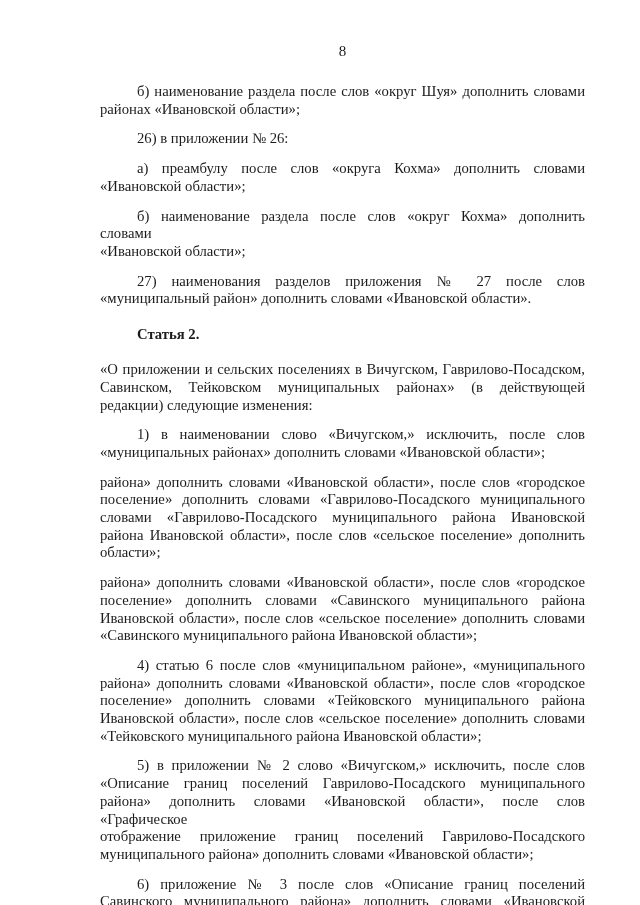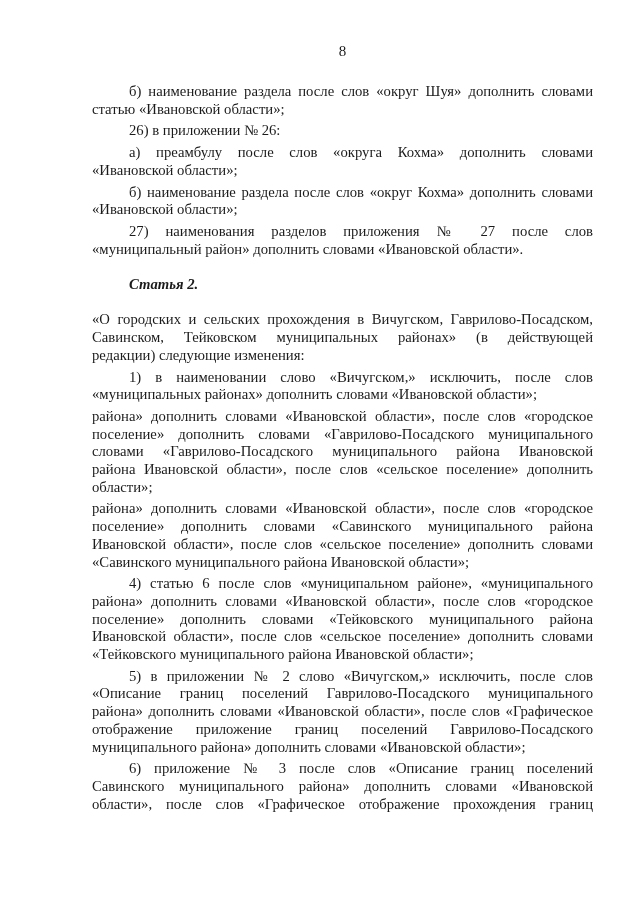--- a/index.html
+++ b/index.html
@@ -18,26 +18,25 @@
     padding: 42px 43px 0 88px;
     overflow: hidden;
   }
   .page-number {
     text-align: center;
     font-size: 15px;
     line-height: 18px;
     margin-bottom: 23px;
   }
   .block {
-    margin: 4px;
+    margin: 12px;
   }
   .block.h {
     margin-top: 17.7px;
     margin-bottom: 17.7px;
-    font-style: italic;
   }
   .block.h .line {
     font-weight: 700;
   }
   .line {
     font-size: 14.7px;
     line-height: 17.7px;
     text-align: justify;
     text-align-last: justify;
     text-justify: inter-word;
@@ -51,42 +50,42 @@
   }
 </style>
 </head>
 <body>
 
 <div class="page">
   <div class="page-number">8</div>
   <div>
       <div class="block p">
         <div class="line first">б) наименование раздела после слов «округ Шуя» дополнить словами</div>
-        <div class="line para-end">статью «Ивановской области»;</div>
+        <div class="line para-end">районах «Ивановской области»;</div>
       </div>
       <div class="block p">
         <div class="line first para-end">26) в приложении № 26:</div>
       </div>
       <div class="block p">
         <div class="line first">а) преамбулу после слов «округа Кохма» дополнить словами</div>
         <div class="line para-end">«Ивановской области»;</div>
       </div>
       <div class="block p">
         <div class="line first">б) наименование раздела после слов «округ Кохма» дополнить словами</div>
         <div class="line para-end">«Ивановской области»;</div>
       </div>
       <div class="block p">
         <div class="line first">27) наименования разделов приложения № 27 после слов</div>
         <div class="line para-end">«муниципальный район» дополнить словами «Ивановской области».</div>
       </div>
       <div class="block h">
         <div class="line first para-end">Статья 2.</div>
       </div>
       <div class="block p">
-        <div class="line">«О городских и сельских прохождения в Вичугском, Гаврилово-Посадском,</div>
+        <div class="line">«О приложении и сельских поселениях в Вичугском, Гаврилово-Посадском,</div>
         <div class="line">Савинском, Тейковском муниципальных районах» (в действующей</div>
         <div class="line para-end">редакции) следующие изменения:</div>
       </div>
       <div class="block p">
         <div class="line first">1) в наименовании слово «Вичугском,» исключить, после слов</div>
         <div class="line para-end">«муниципальных районах» дополнить словами «Ивановской области»;</div>
       </div>
       <div class="block p">
         <div class="line">района» дополнить словами «Ивановской области», после слов «городское</div>
         <div class="line">поселение» дополнить словами «Гаврилово-Посадского муниципального</div>

